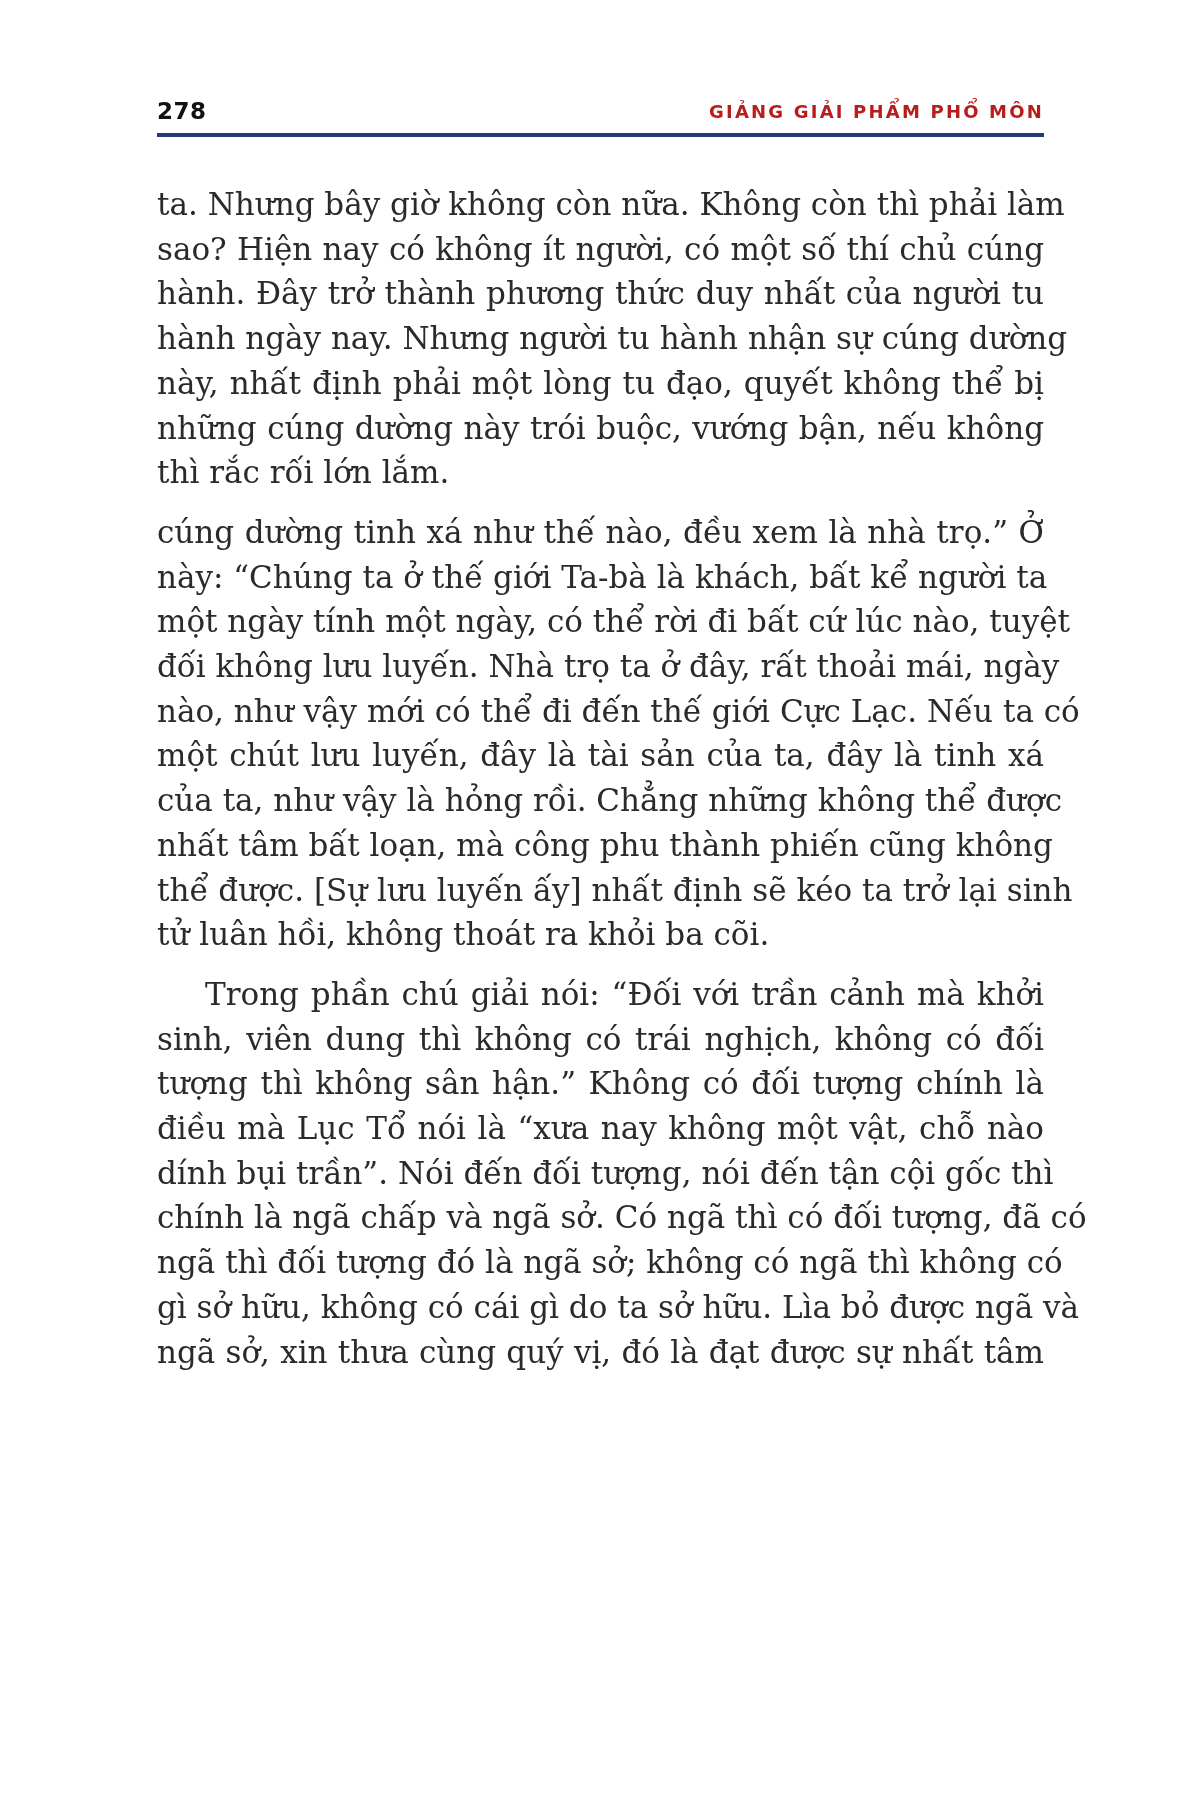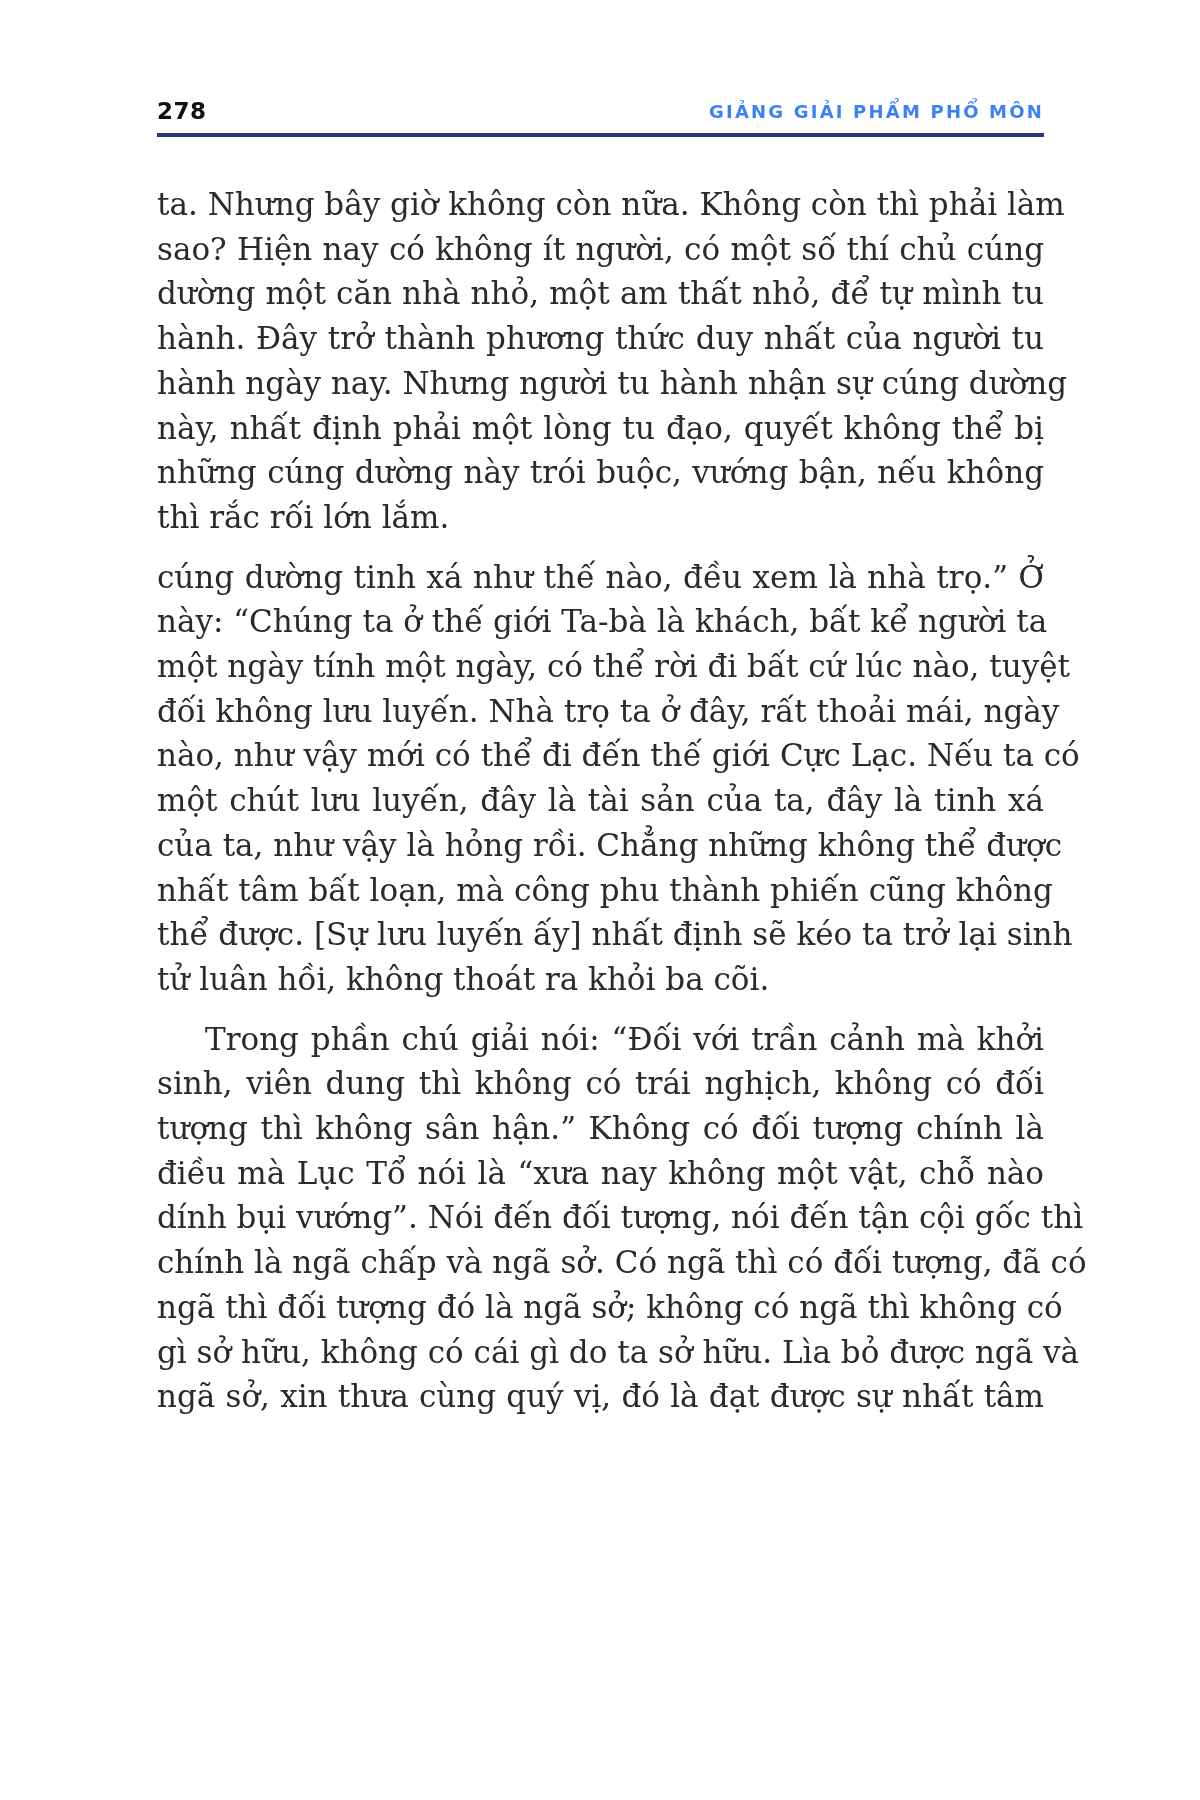--- a/index.html
+++ b/index.html
@@ -87,29 +87,28 @@
     .body-text p.indent .line.first {
       text-indent: 48px;
     }
   </style>
 </head>
 <body>
 
 <div class="page">
   <div class="running-header">
     <span class="page-number">278</span>
-    <span class="book-title" style="color: #3b82f6;">GIẢNG GIẢI PHẨM PHỔ MÔN</span>
+    <span class="book-title" style="color: #b91c1c;">GIẢNG GIẢI PHẨM PHỔ MÔN</span>
   </div>
   <div class="header-rule" style="background: rgb(37, 57, 122);"></div>
 
   <div class="body-text" id="body-text" style="color: rgb(42, 42, 42);">
       <p>
         <span class="line first">ta. Nhưng bây giờ không còn nữa. Không còn thì phải làm</span>
         <span class="line">sao? Hiện nay có không ít người, có một số thí chủ cúng</span>
-        <span class="line">dường một căn nhà nhỏ, một am thất nhỏ, để tự mình tu</span>
         <span class="line">hành. Đây trở thành phương thức duy nhất của người tu</span>
         <span class="line">hành ngày nay. Nhưng người tu hành nhận sự cúng dường</span>
         <span class="line">này, nhất định phải một lòng tu đạo, quyết không thể bị</span>
         <span class="line">những cúng dường này trói buộc, vướng bận, nếu không</span>
         <span class="line last">thì rắc rối lớn lắm.</span>
       </p>
       <p class="indent">
         <span class="line">cúng dường tinh xá như thế nào, đều xem là nhà trọ.” Ở</span>
         <span class="line">này: “Chúng ta ở thế giới Ta-bà là khách, bất kể người ta</span>
         <span class="line">một ngày tính một ngày, có thể rời đi bất cứ lúc nào, tuyệt</span>
@@ -119,20 +118,20 @@
         <span class="line">của ta, như vậy là hỏng rồi. Chẳng những không thể được</span>
         <span class="line">nhất tâm bất loạn, mà công phu thành phiến cũng không</span>
         <span class="line">thể được. [Sự lưu luyến ấy] nhất định sẽ kéo ta trở lại sinh</span>
         <span class="line last">tử luân hồi, không thoát ra khỏi ba cõi.</span>
       </p>
       <p class="indent">
         <span class="line first">Trong phần chú giải nói: “Đối với trần cảnh mà khởi</span>
         <span class="line">sinh, viên dung thì không có trái nghịch, không có đối</span>
         <span class="line">tượng thì không sân hận.” Không có đối tượng chính là</span>
         <span class="line">điều mà Lục Tổ nói là “xưa nay không một vật, chỗ nào</span>
-        <span class="line">dính bụi vướng”. Nói đến đối tượng, nói đến tận cội gốc thì</span>
+        <span class="line">dính bụi trần”. Nói đến đối tượng, nói đến tận cội gốc thì</span>
         <span class="line">chính là ngã chấp và ngã sở. Có ngã thì có đối tượng, đã có</span>
         <span class="line">ngã thì đối tượng đó là ngã sở; không có ngã thì không có</span>
         <span class="line">gì sở hữu, không có cái gì do ta sở hữu. Lìa bỏ được ngã và</span>
         <span class="line">ngã sở, xin thưa cùng quý vị, đó là đạt được sự nhất tâm</span>
       </p>
     </div>
 </div>
 
 </body></html>

